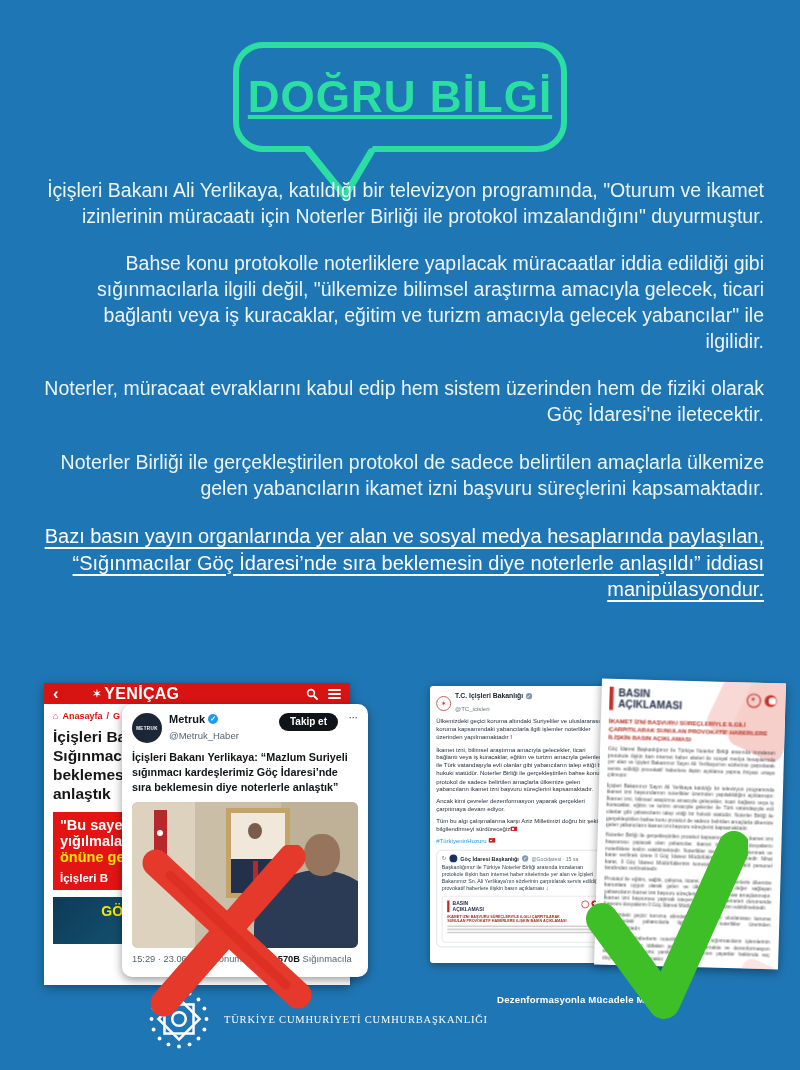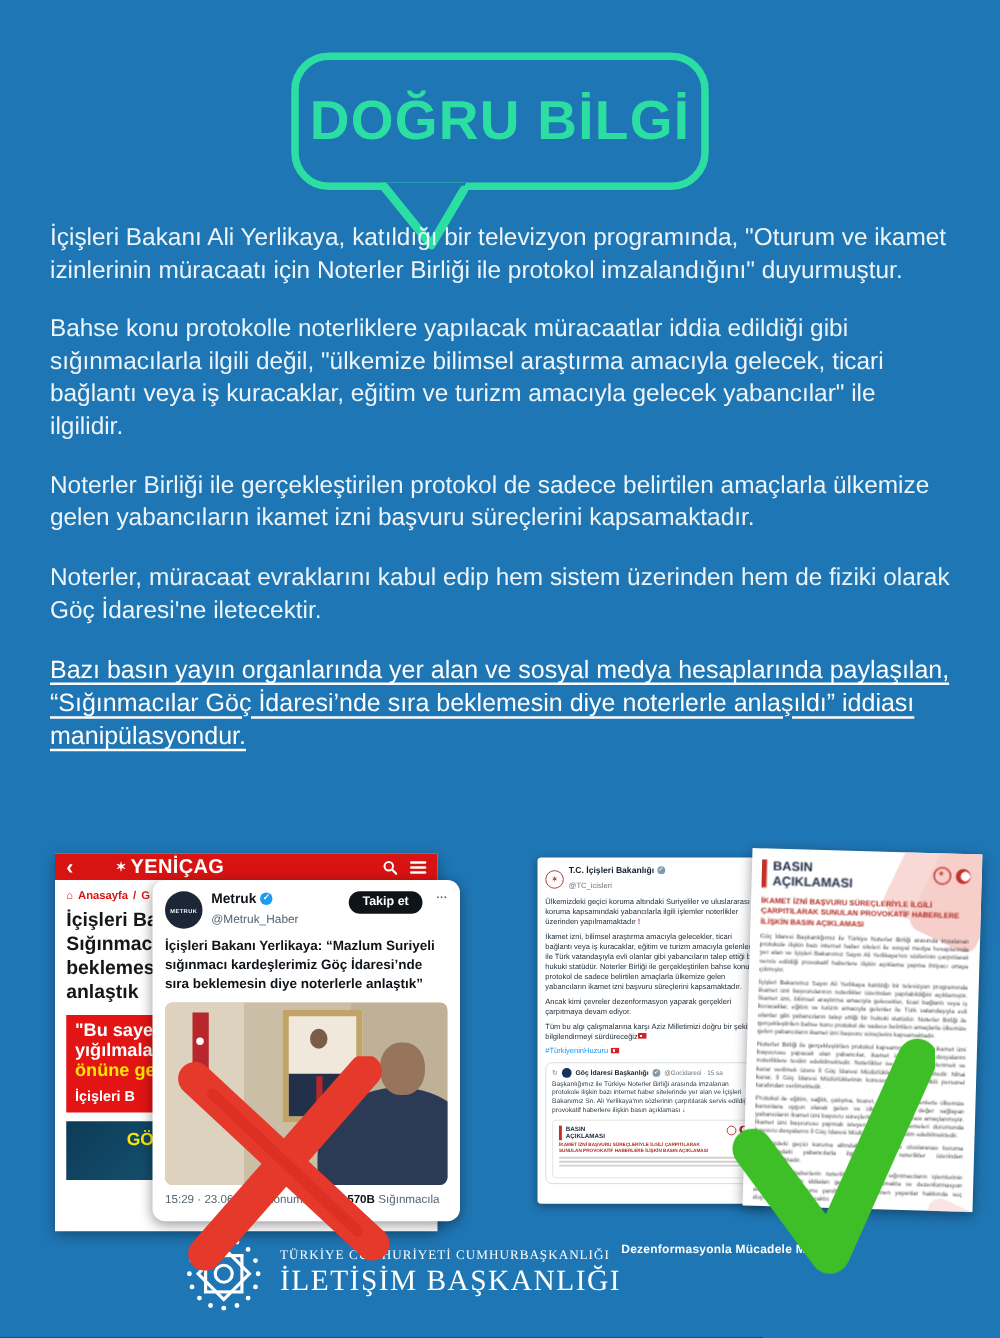--- a/index.html
+++ b/index.html
@@ -2,27 +2,27 @@
 <html lang="tr"><head>
 <meta charset="utf-8">
 <style>
   html,body{margin:0;padding:0;background:#10344f;}
   #canvas{position:relative;width:800px;height:1070px;background:#1F76B4;overflow:hidden;
           font-family:"Liberation Sans",sans-serif;}
 
   
   .bubble{position:absolute;left:233px;top:42px;width:322px;height:98px;
           border:6px solid #2BDFA2;border-radius:30px;display:flex;align-items:center;justify-content:center;}
-  .bubble-label{font-size:44px;font-weight:800;color:#2BDFA2;letter-spacing:1px;}
+  .bubble-label{font-size:44px;font-weight:800;color:#2BDFA2;letter-spacing:1px;text-decoration:underline;}
   .bubble-tail{position:absolute;left:293px;top:146px;width:110px;height:56px;}
 
   
   .copy{position:absolute;left:40px;top:178px;width:724px;color:#EDF5FA;
         font-size:19.5px;line-height:1.32;}
-  .copy p{margin:0 0 22px;}
+  .copy p{margin:0 0 22px;text-align:right;}
   .copy .claim{font-weight:400;color:#FFFFFF;font-size:20px;
         text-decoration:underline;text-underline-offset:4px;margin-bottom:0;}
 
   
   #shot-left{position:absolute;left:44px;top:683px;width:324px;height:302px;}
   .news{position:absolute;left:0;top:0;width:306px;height:302px;background:#fff;
         box-shadow:0 3px 10px rgba(0,0,0,.35);}
   .news-header{height:21px;background:#D81412;display:flex;align-items:center;padding:0 9px;color:#fff;}
   .back{font-size:17px;font-weight:700;line-height:1;}
   .news-logo{margin-left:34px;font-size:16px;font-weight:900;letter-spacing:.3px;display:flex;align-items:center;gap:3px;}
@@ -139,22 +139,22 @@
     <span class="bubble-label">DOĞRU BİLGİ</span>
   </div>
   <svg class="bubble-tail" viewBox="0 0 110 56">
     <polygon points="14,0 52,50 80,0" fill="#1F76B4"></polygon>
     <path d="M14,3 L52,50 L78,6" fill="none" stroke="#2BDFA2" stroke-width="7" stroke-linecap="round" stroke-linejoin="round"></path>
   </svg>
 
   <div class="copy">
     <p>İçişleri Bakanı Ali Yerlikaya, katıldığı bir televizyon programında, "Oturum ve ikamet izinlerinin müracaatı için Noterler Birliği ile protokol imzalandığını" duyurmuştur.</p>
     <p>Bahse konu protokolle noterliklere yapılacak müracaatlar iddia edildiği gibi sığınmacılarla ilgili değil, "ülkemize bilimsel araştırma amacıyla gelecek, ticari bağlantı veya iş kuracaklar, eğitim ve turizm amacıyla gelecek yabancılar" ile ilgilidir.</p>
+    <p>Noterler, müracaat evraklarını kabul edip hem sistem üzerinden hem de fiziki olarak Göç İdaresi'ne iletecektir.</p>
     <p>Noterler Birliği ile gerçekleştirilen protokol de sadece belirtilen amaçlarla ülkemize gelen yabancıların ikamet izni başvuru süreçlerini kapsamaktadır.</p>
-    <p>Noterler, müracaat evraklarını kabul edip hem sistem üzerinden hem de fiziki olarak Göç İdaresi'ne iletecektir.</p>
     <p class="claim">Bazı basın yayın organlarında yer alan ve sosyal medya hesaplarında paylaşılan, “Sığınmacılar Göç İdaresi’nde sıra beklemesin diye noterlerle anlaşıldı” iddiası manipülasyondur.</p>
   </div>
 
   <div id="shot-left">
     <div class="news">
       <div class="news-header">
         <span class="back">‹</span>
         <span class="news-logo">
           <span class="scribble">✶</span>
           <span>YENİÇAG</span>
@@ -335,21 +335,20 @@
         <circle cx="11.9" cy="52.1" r="2"></circle>
           <circle cx="5.8" cy="42.9" r="2"></circle>
         <circle cx="3.6" cy="32" r="2"></circle>
           <circle cx="5.8" cy="21.1" r="2"></circle>
         <circle cx="11.9" cy="11.9" r="2"></circle>
           <circle cx="21.1" cy="5.8" r="2"></circle>
       </g>
     </svg>
     <div class="fl-text">
       <div class="fl-line1">TÜRKİYE CUMHURİYETİ CUMHURBAŞKANLIĞI</div>
-      <div class="fl-line2">İLETİŞİM BAŞKANLIĞI</div>
     </div>
   </div>
 
   <div class="footer-right">
     <div class="dmm-sub">Dezenformasyonla Mücadele Merkezi</div>
   </div>
 
 </div>
 
 </body></html>

